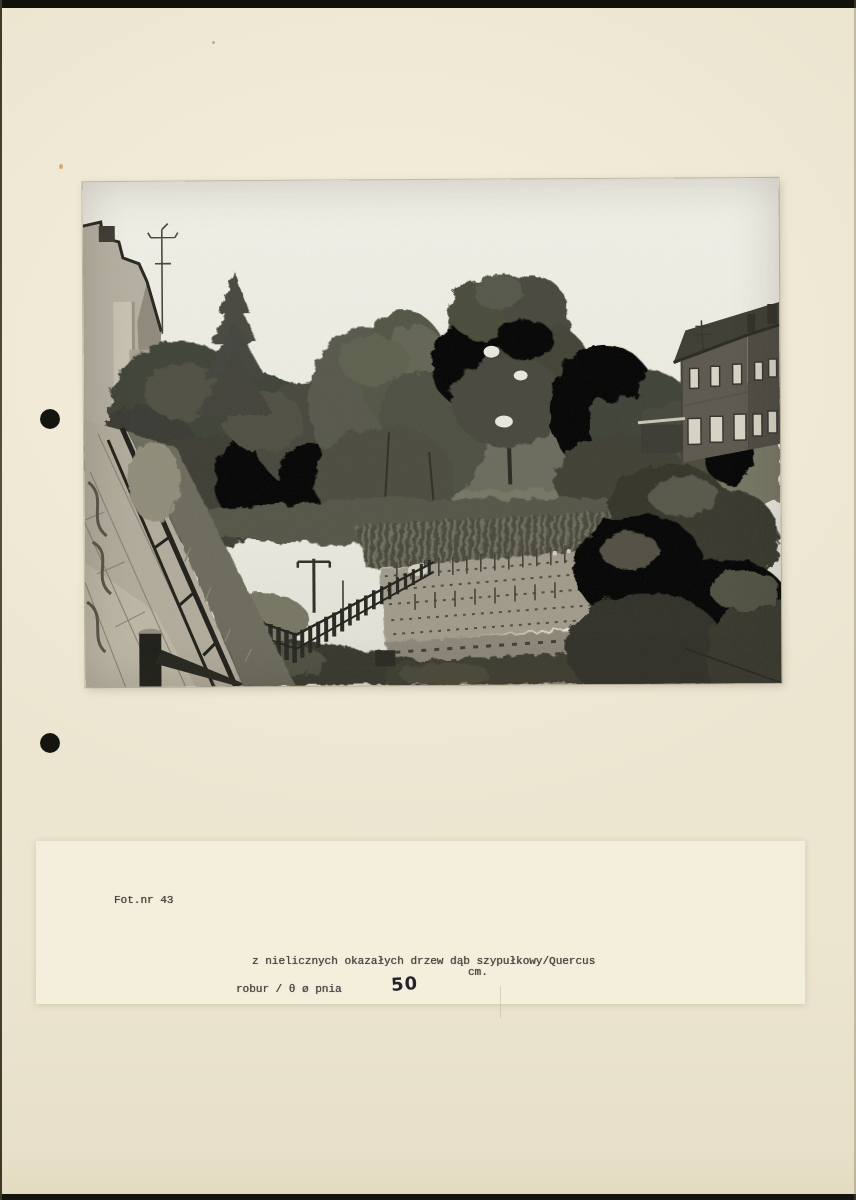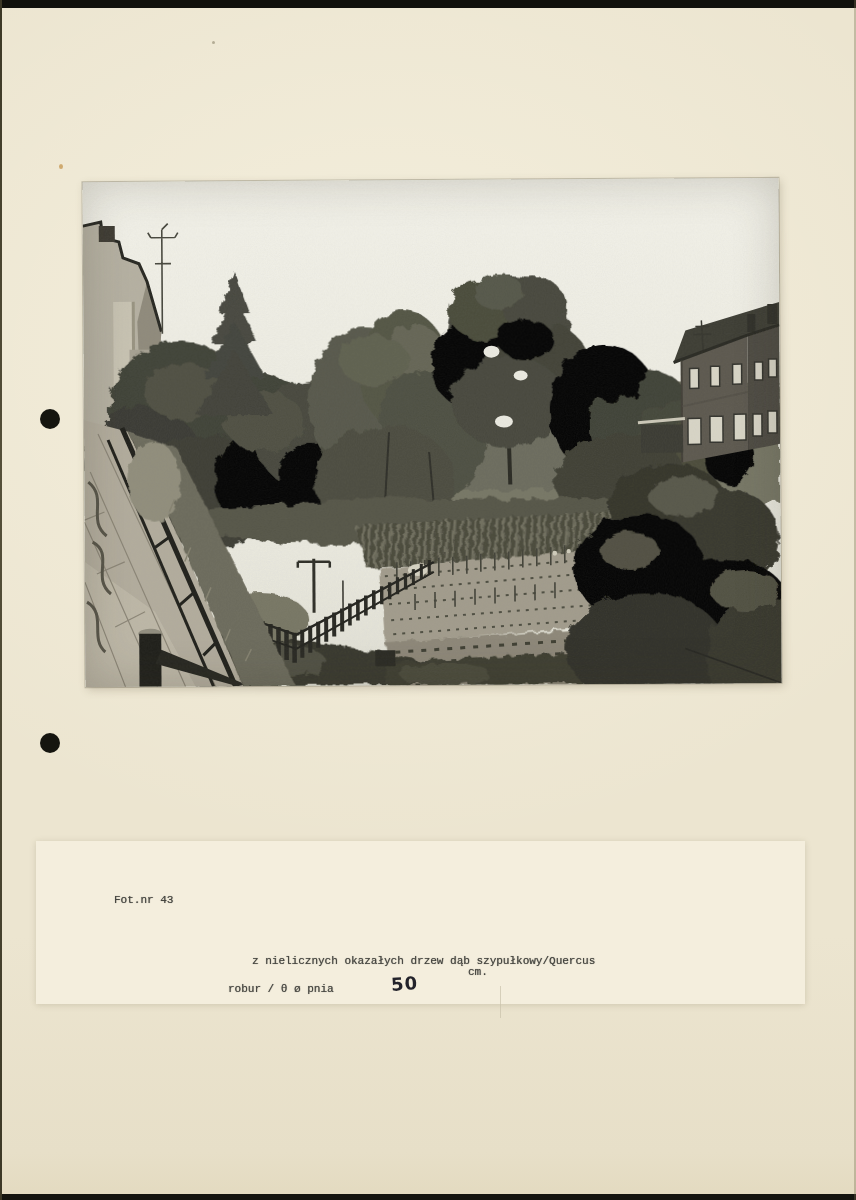--- a/index.html
+++ b/index.html
@@ -40,21 +40,21 @@
   }
   .cap{
     position:absolute;white-space:pre;color:#45453f;
     font-family:Liberation Mono, monospace;font-size:11px;line-height:17px;
     text-shadow:0 0 1px rgba(70,70,65,.55), 0.4px 0 0 rgba(70,70,65,.3);
   }
   .cap.no{left:78px;top:51px;}
   .cap.l1{left:192px;top:51px;}
   .cap.l2{left:192px;top:84px;}
   .cap.l3{left:192px;top:112px;margin-left:24px;}
-  .cap.l4{left:192px;top:140px;}
+  .cap.l4{left:200px;top:140px;}
   .over{position:relative;display:inline-block;width:10px;font-weight:bold;}
   .over .o2{position:absolute;left:1px;top:-1px;}
   .hand{
     position:absolute;left:355px;top:132px;
     font-family:"DejaVu Sans", sans-serif;font-weight:700;font-size:18px;
     color:#23232b;transform:rotate(-4deg);text-shadow:none;letter-spacing:1px;
   }
   .cap.unit{left:432px;top:123px;}
   .crease{position:absolute;left:464px;top:145px;width:1px;height:32px;background:#c9c2ab;opacity:.7;}
 </style>

